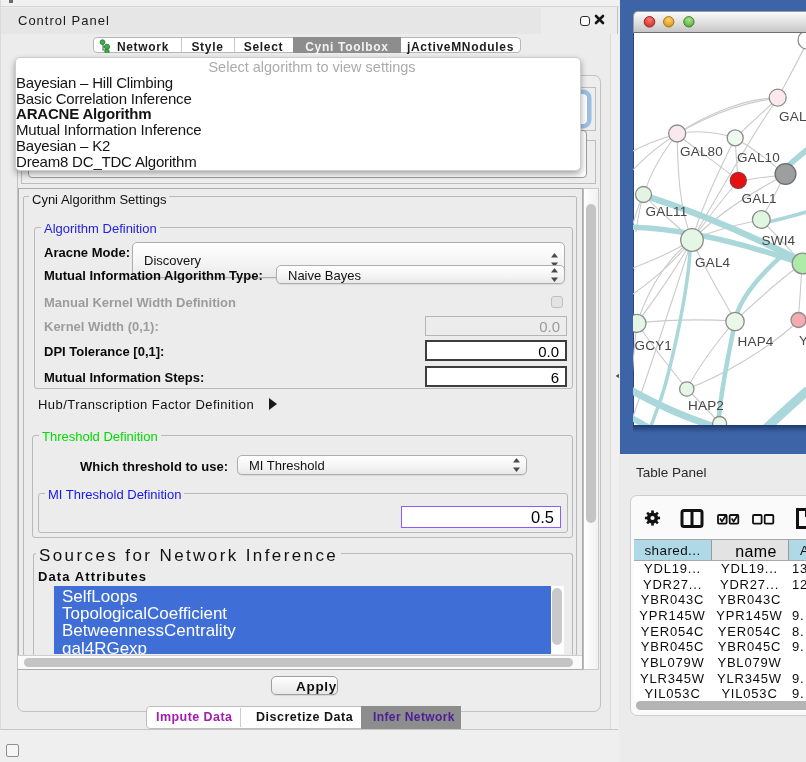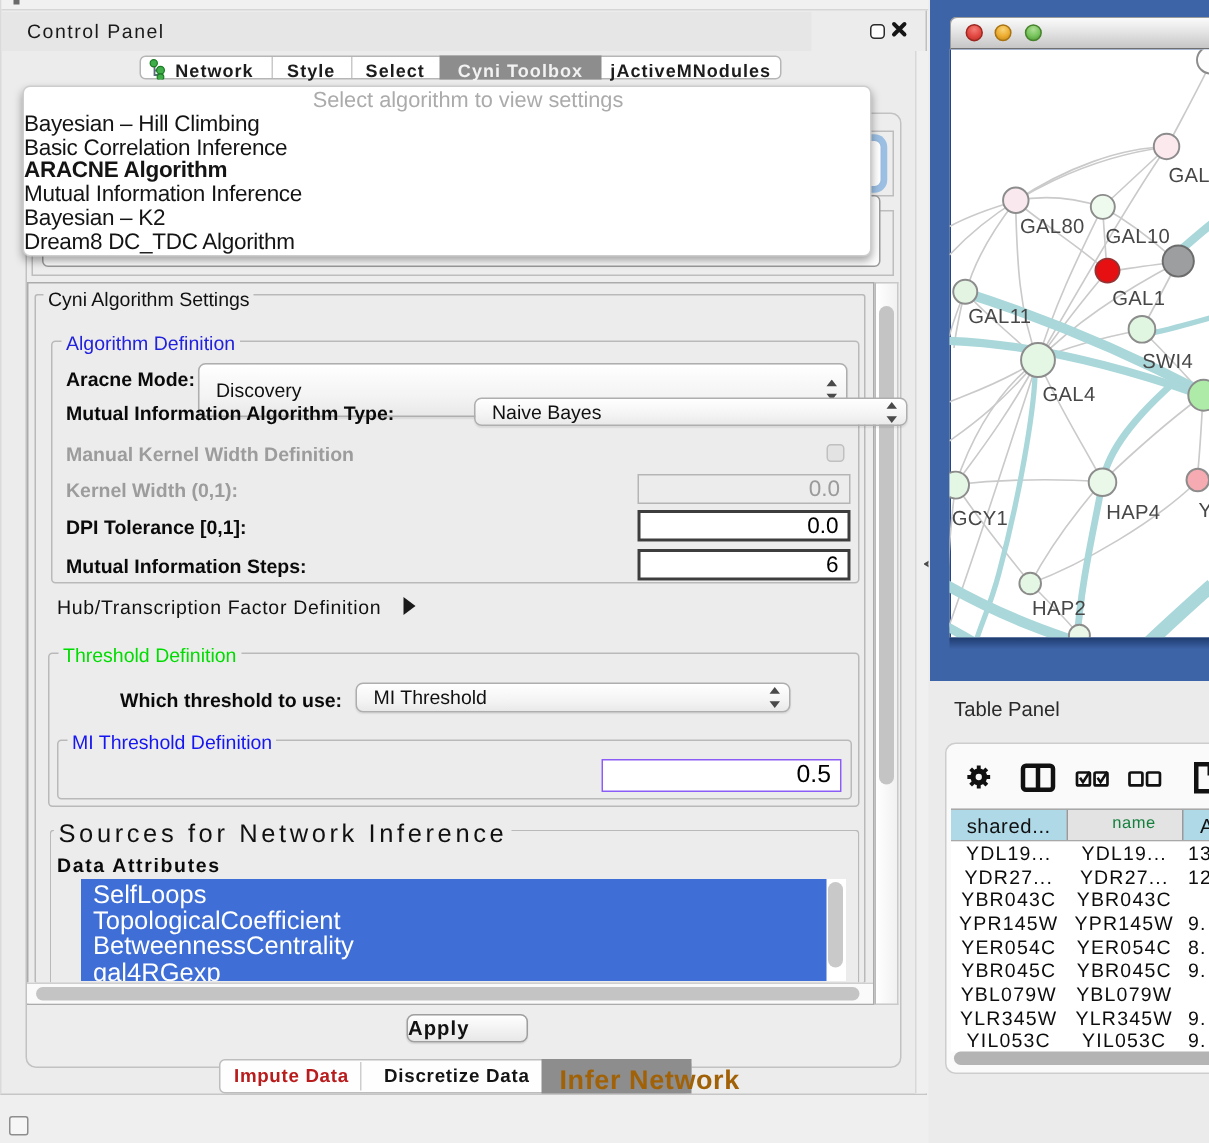--- a/index.html
+++ b/index.html
@@ -63,49 +63,49 @@
   <div class="abs" style="left:26px; top:93px; width:561px; height:32px; border-radius:5px; background:#fff; border:1px solid #9bbce0; box-shadow:0 0 0 3.5px rgba(100,160,220,0.6);"></div>
   <div class="abs" style="left:20px; top:140px; width:575px; height:44px; border:1px solid #bdbdbd;"></div>
   <div class="abs" style="left:27px; top:130px; width:559px; height:48px; background:#fdfdfd; border:1px solid #9a9a9a; border-radius:4px;"></div>
 
   <div class="abs" style="left:17px; top:188px; width:565px; height:482px; background:#ececec; border:1px solid #ababab; overflow:hidden;" id="scrollpane">
   </div>
 
   <div class="abs" style="left:582px; top:188px; width:16px; height:482px; background:linear-gradient(90deg,#ffffff,#f1f1f1); border:1px solid #c9c9c9; border-left:1px solid #bbb;"></div>
   <div class="abs" style="left:585px; top:204px; width:10px; height:319px; background:#c4c4c4; border-radius:5px;"></div>
 
-  <div class="abs" style="left:270px; top:676px; width:81px; height:19px; border:1px solid #9f9f9f; border-radius:5px; background:linear-gradient(#ffffff,#f2f2f2 55%,#e8e8e8); box-shadow:0 1px 1px rgba(0,0,0,0.1); text-align:left;">
+  <div class="abs" style="left:270px; top:676px; width:67px; height:19px; border:1px solid #9f9f9f; border-radius:5px; background:linear-gradient(#ffffff,#f2f2f2 55%,#e8e8e8); box-shadow:0 1px 1px rgba(0,0,0,0.1); text-align:right;">
     <span style="font-size:13.5px; font-weight:bold; color:#111; line-height:17px; letter-spacing:0.7px;">Apply</span>
   </div>
 
   <div class="abs" style="left:145px; top:706px; width:315px; height:23px; background:#fefefe; border:1px solid #bdbdbd; border-radius:4px;"></div>
   <div class="abs" style="left:239px; top:708px; width:1px; height:19px; background:#cdcdcd;"></div>
   <div class="abs" style="left:360px; top:706px; width:100px; height:23px; background:#8d8d8d;"></div>
-  <div class="abs" style="left:155px; top:710px; font-size:12.5px; font-weight:bold; color:#b91c1c; letter-spacing:0.45px;">Impute Data</div>
+  <div class="abs" style="left:155px; top:710px; font-size:12.5px; font-weight:bold; color:#a21caf; letter-spacing:0.45px;">Impute Data</div>
   <div class="abs" style="left:255px; top:710px; font-size:12.5px; font-weight:bold; color:#141414; letter-spacing:0.5px;">Discretize Data</div>
-  <div class="abs" style="left:372px; top:710px; font-size:18px; font-weight:bold; color:#a16207; letter-spacing:0.4px;">Infer Network</div>
+  <div class="abs" style="left:372px; top:710px; font-size:12px; font-weight:bold; color:#4c1d95; letter-spacing:0.4px;">Infer Network</div>
 </div>
 
 <div class="abs" id="settings" style="left:0; top:0; width:618px; height:730px; pointer-events:none;">
 
   <div class="group" style="left:23px; top:196px; width:554px; height:460px; border-radius:2px;"></div>
   <div class="gtitle" style="left:29px; top:192px; color:#111;">Cyni Algorithm Settings</div>
 
   <div class="group" style="left:34px; top:227px; width:539px; height:162px;"></div>
   <div class="gtitle" style="left:41px; top:221px; color:#2222dd;">Algorithm Definition</div>
 
   <div class="lbl" style="left:44px; top:245px;">Aracne Mode:</div>
   <div class="combo" style="left:132px; top:242px; width:433px; height:36px;">
     <span class="ct">Discovery</span>
     <svg class="ar" viewBox="0 0 9 14" height="14">
         <path d="M4.5 0 L8 4.5 L1 4.5 Z M4.5 14 L8 9.5 L1 9.5 Z" fill="#4a4a4a"></path>
       </svg>
   </div>
   <div class="lbl" style="left:44px; top:268px;">Mutual Information Algorithm Type:</div>
-  <div class="combo" style="left:276px; top:265px; width:289px; height:19px;margin-left:40px;">
+  <div class="combo" style="left:276px; top:265px; width:289px; height:19px;">
     <span class="ct">Naive Bayes</span>
     <svg class="ar" viewBox="0 0 9 14" height="14">
         <path d="M4.5 0 L8 4.5 L1 4.5 Z M4.5 14 L8 9.5 L1 9.5 Z" fill="#4a4a4a"></path>
       </svg>
   </div>
   <div class="lbl lblgray" style="left:44px; top:295px;">Manual Kernel Width Definition</div>
   <div class="abs" style="left:551px; top:296px; width:12px; height:12px; background:#e3e3e3; border:1px solid #c0c0c0; border-radius:3px;"></div>
   <div class="lbl lblgray" style="left:44px; top:319px;">Kernel Width (0,1):</div>
   <div class="fld" style="left:425px; top:316px; width:142px; height:20px; background:#ececec; border:1px solid #b5b5b5; color:#9b9b9b;">
       <span>0.0</span>
@@ -315,21 +315,21 @@
       <path d="M166 5 v6 h6" stroke-width="2"></path>
     </g>
   </svg>
 
   <div class="abs" style="left:15px; top:539px; width:196px; height:22px; background:#e3e3e3; border-top:1px solid #a8a8a8; border-bottom:1px solid #a8a8a8;"></div>
   <div class="abs" style="left:15px; top:540px; width:76.5px; height:20px; background:#b0d9e8;"></div>
   <div class="abs" style="left:168.5px; top:540px; width:42px; height:20px; background:#b0d9e8;"></div>
   <div class="abs" style="left:91.5px; top:540px; width:1px; height:20px; background:#9a9a9a;"></div>
   <div class="abs" style="left:168.5px; top:540px; width:1px; height:20px; background:#9a9a9a;"></div>
   <div class="abs" style="left:15px; top:543px; width:77px; text-align:center; font-size:13.5px; color:#111; letter-spacing:0.4px;">shared...</div>
-  <div class="abs" style="left:92px; top:543px; width:77px; text-align:center; font-size:11px; color:#15803d; letter-spacing:0.4px;padding-left:13px;">name</div>
+  <div class="abs" style="left:92px; top:543px; width:77px; text-align:center; font-size:16px; color:#000000; letter-spacing:0.4px;padding-left:13px;">name</div>
   <div class="abs" style="left:181px; top:543px; font-size:13.5px; color:#111;">A</div>
 
   <div class="abs" style="left:15px; top:561px; width:196px; height:140px; background:#fff; overflow:hidden; font-size:13px; color:#0d0d0d; line-height:15.66px; letter-spacing:0.8px;">
     <div class="abs" style="left:0; top:0; width:77px; text-align:center;">YDL19...<br>YDR27...<br>YBR043C<br>YPR145W<br>YER054C<br>YBR045C<br>YBL079W<br>YLR345W<br>YIL053C</div>
     <div class="abs" style="left:77px; top:0; width:77px; text-align:center;">YDL19...<br>YDR27...<br>YBR043C<br>YPR145W<br>YER054C<br>YBR045C<br>YBL079W<br>YLR345W<br>YIL053C</div>
     <div class="abs" style="left:158px; top:0; width:40px;">13<br>12<br><br>9.<br>8.<br>9.<br><br>9.<br>9.</div>
   </div>
 
   <div class="abs" style="left:17px; top:701px; width:186px; height:9px; background:#b4b4b4; border-radius:4.5px;"></div>
 </div>

